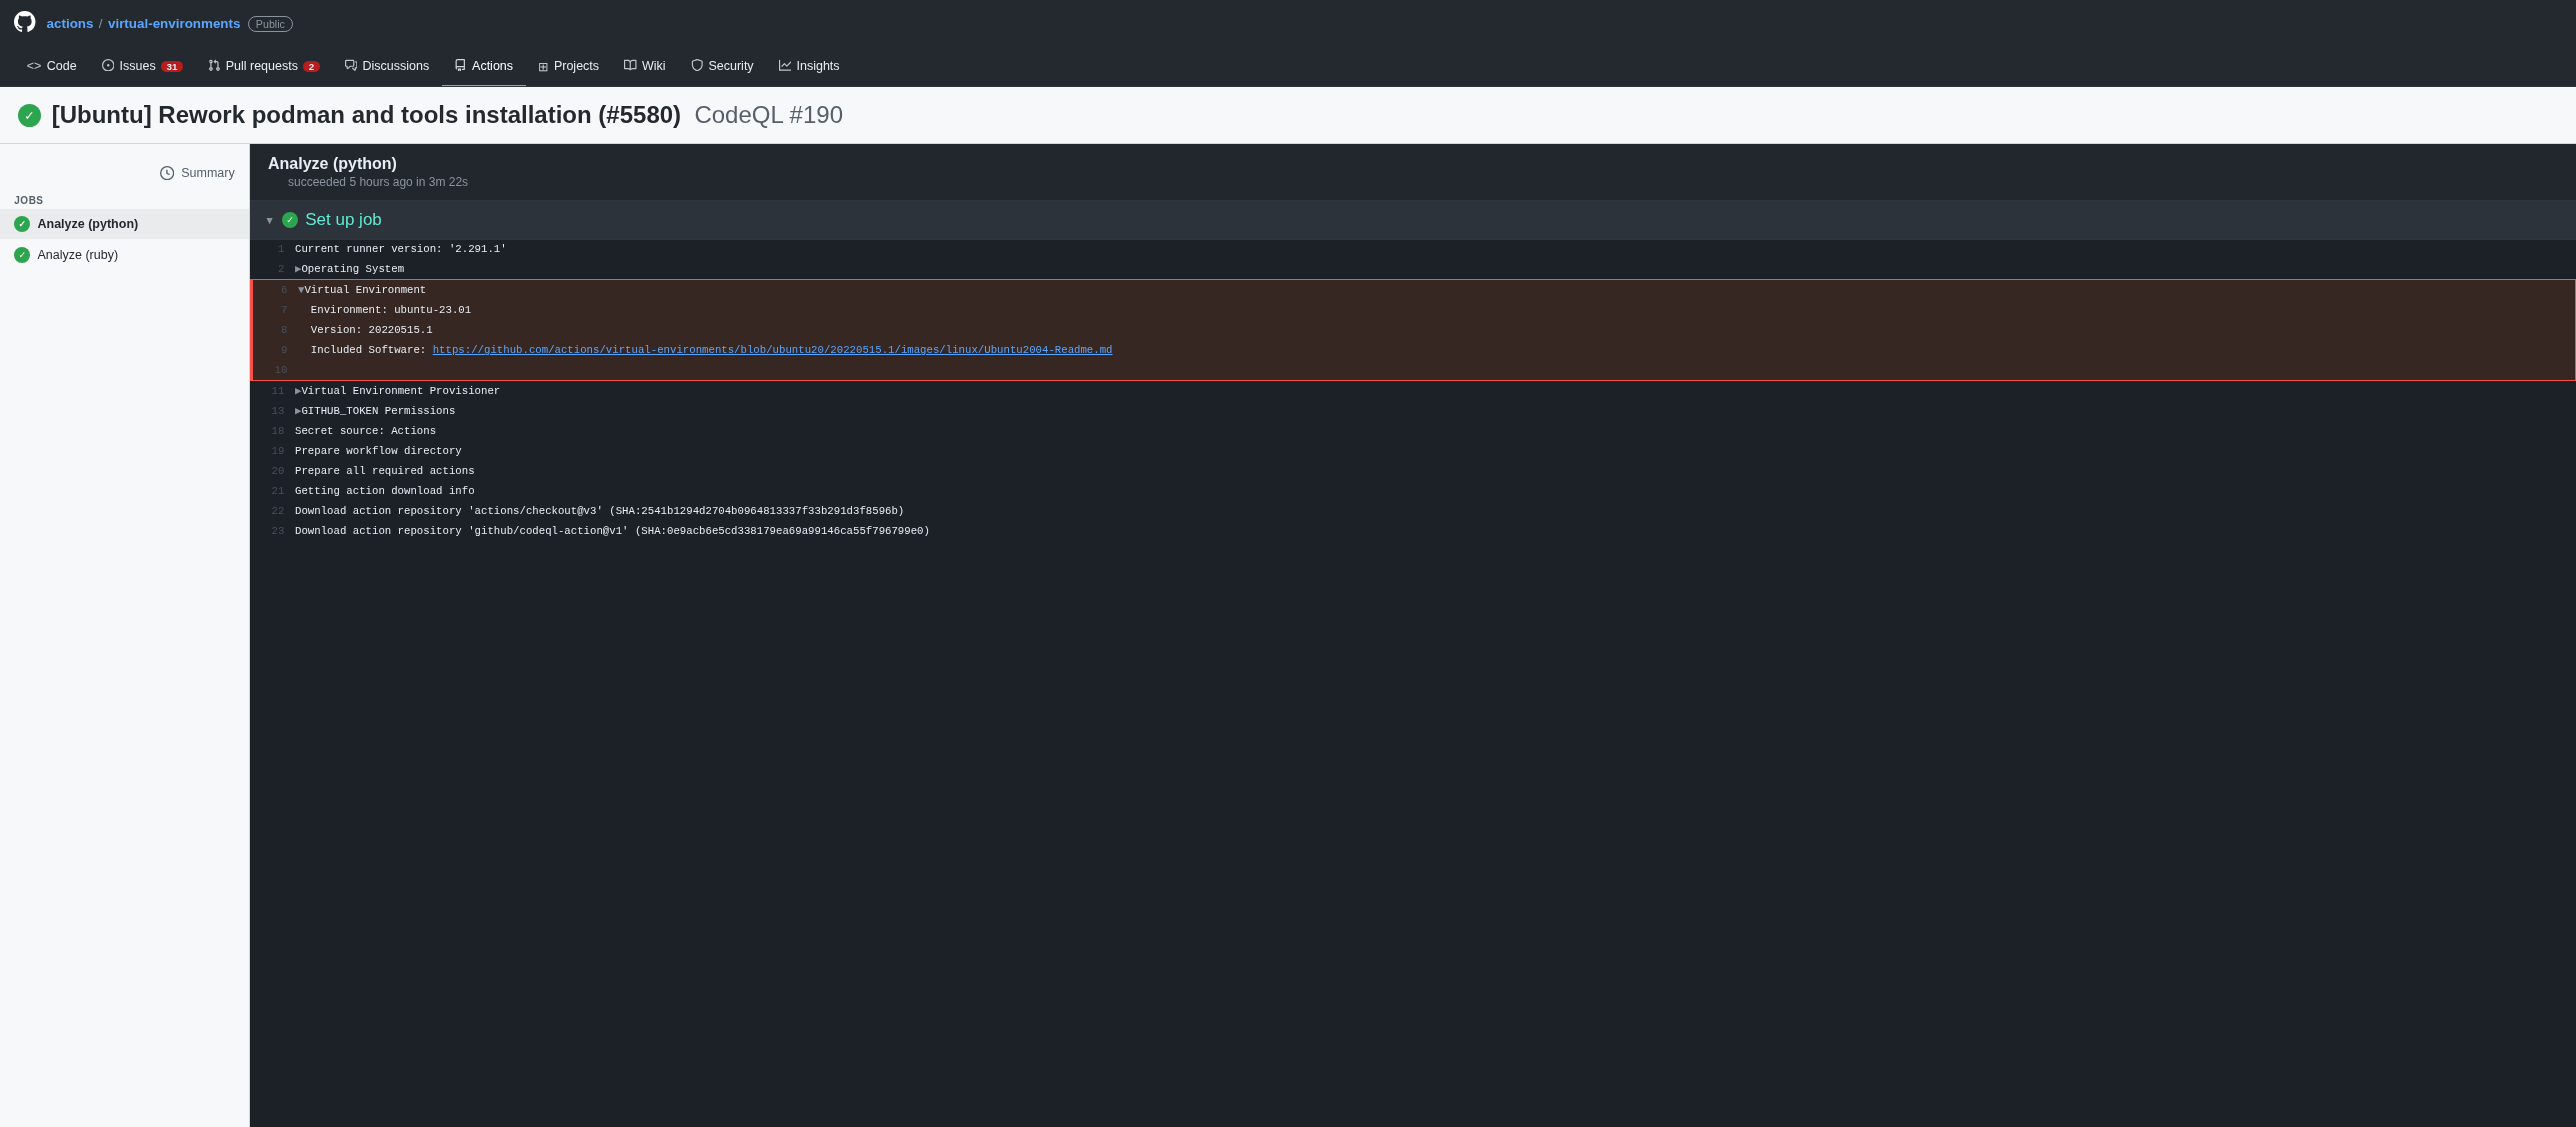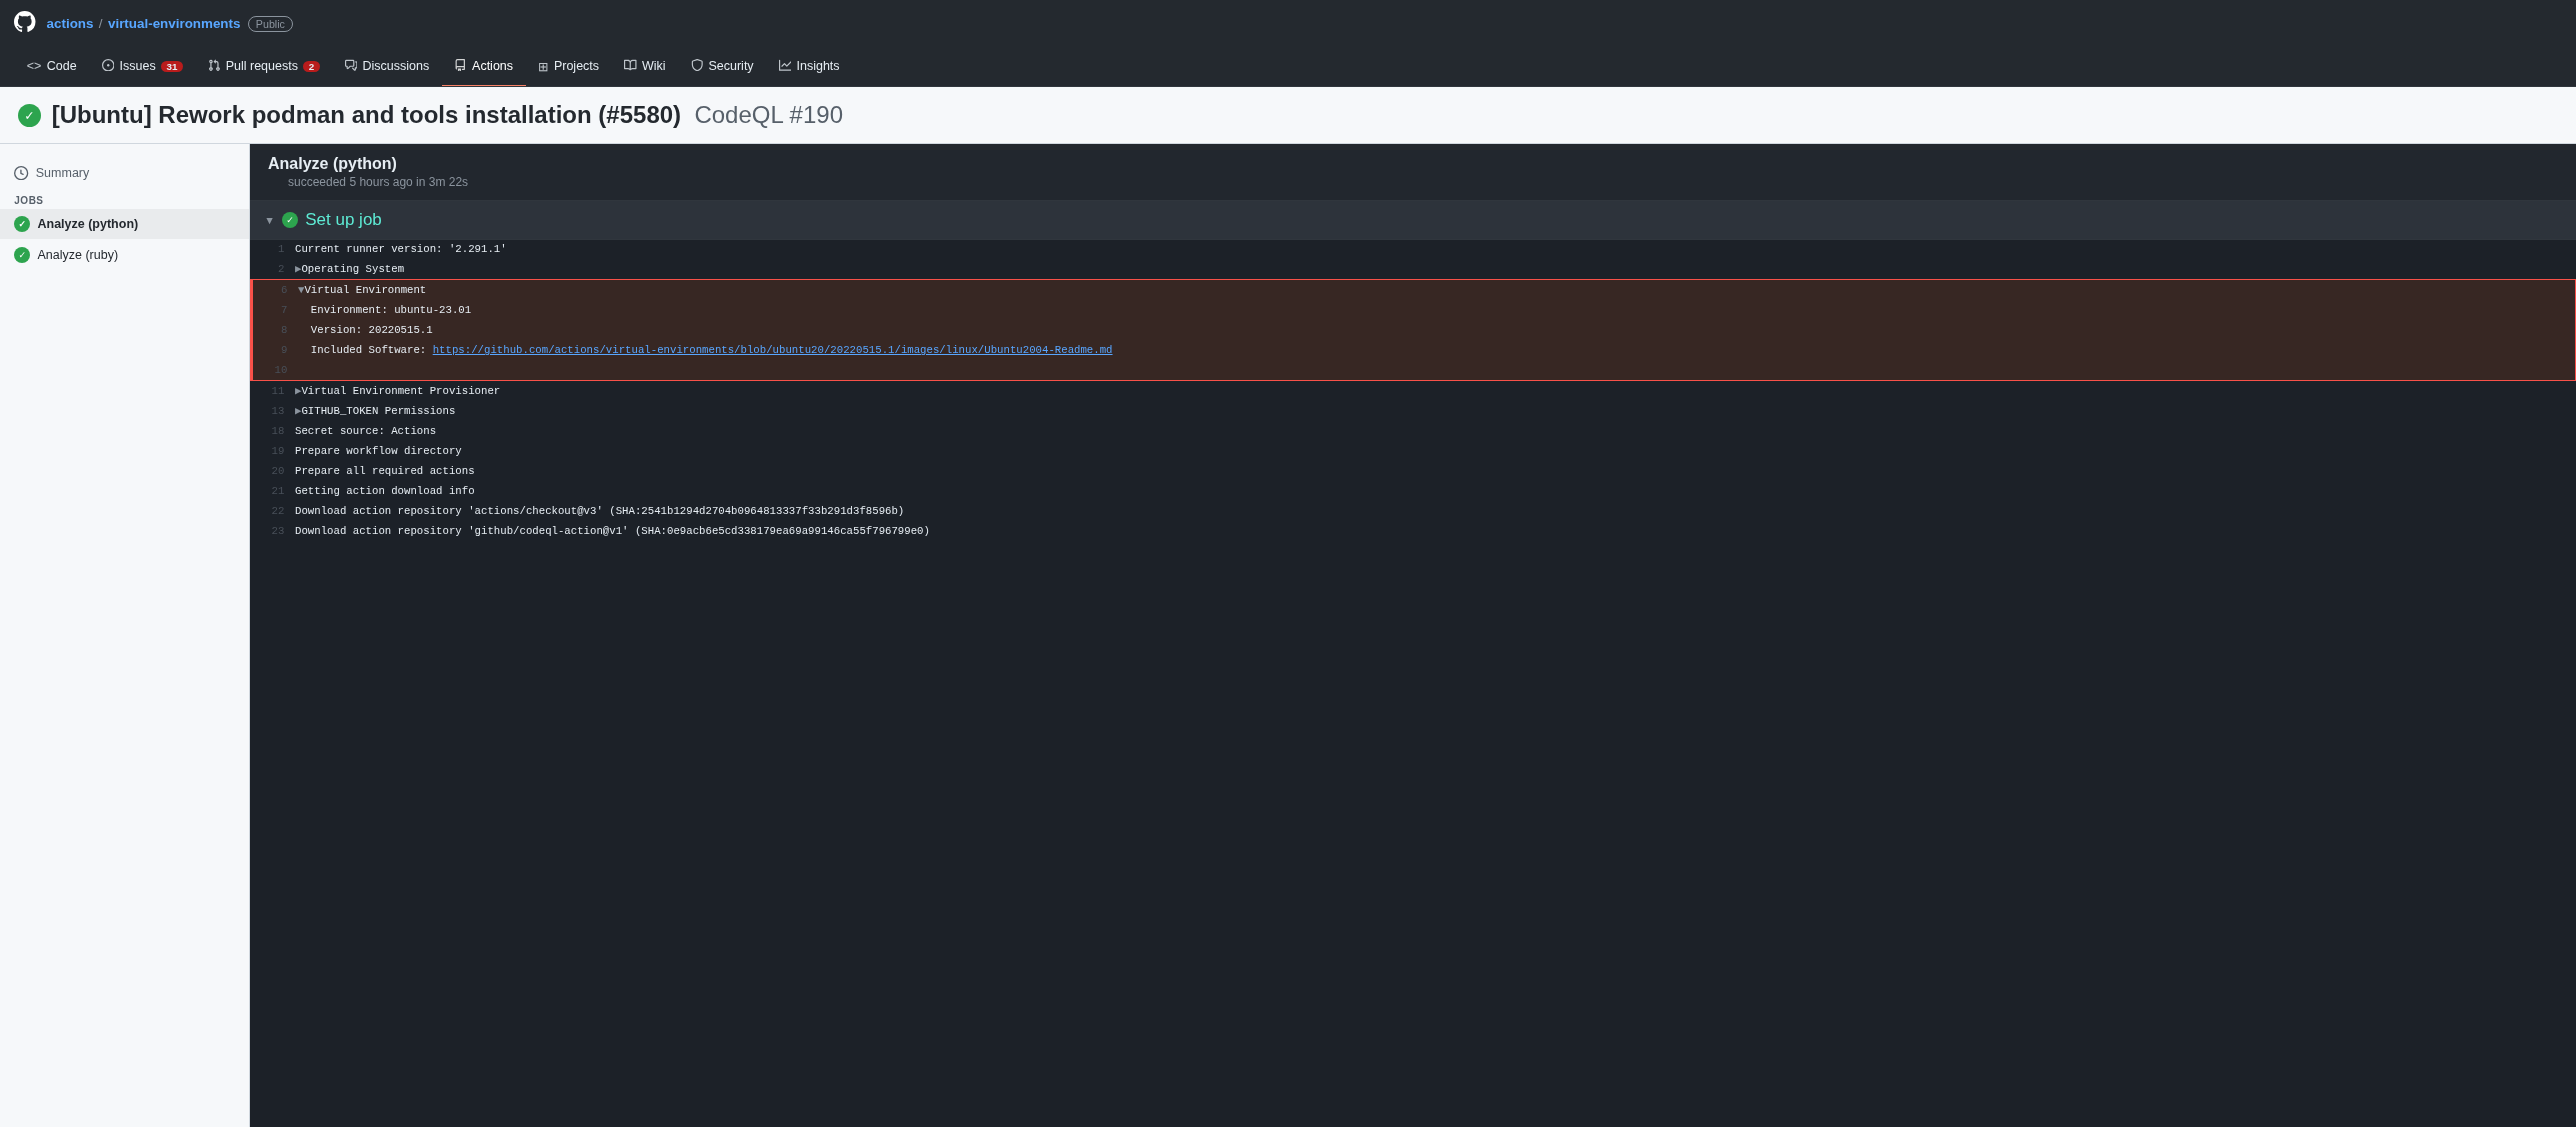--- a/index.html
+++ b/index.html
@@ -134,20 +134,21 @@
       flex-shrink: 0;
     }
     .sidebar-summary {
       padding: 7.2px 14.3px;
       display: flex;
       align-items: center;
       gap: 7.2px;
       color: #57606a;
       font-size: 12.5px;
       cursor: pointer;
+      justify-content: flex-end;
     }
     .sidebar-section-label {
       padding: 7.2px 14.3px 3.6px;
       font-size: 10px;
       font-weight: 600;
       color: #57606a;
       text-transform: uppercase;
       letter-spacing: 0.05em;
     }
     .sidebar-job {

